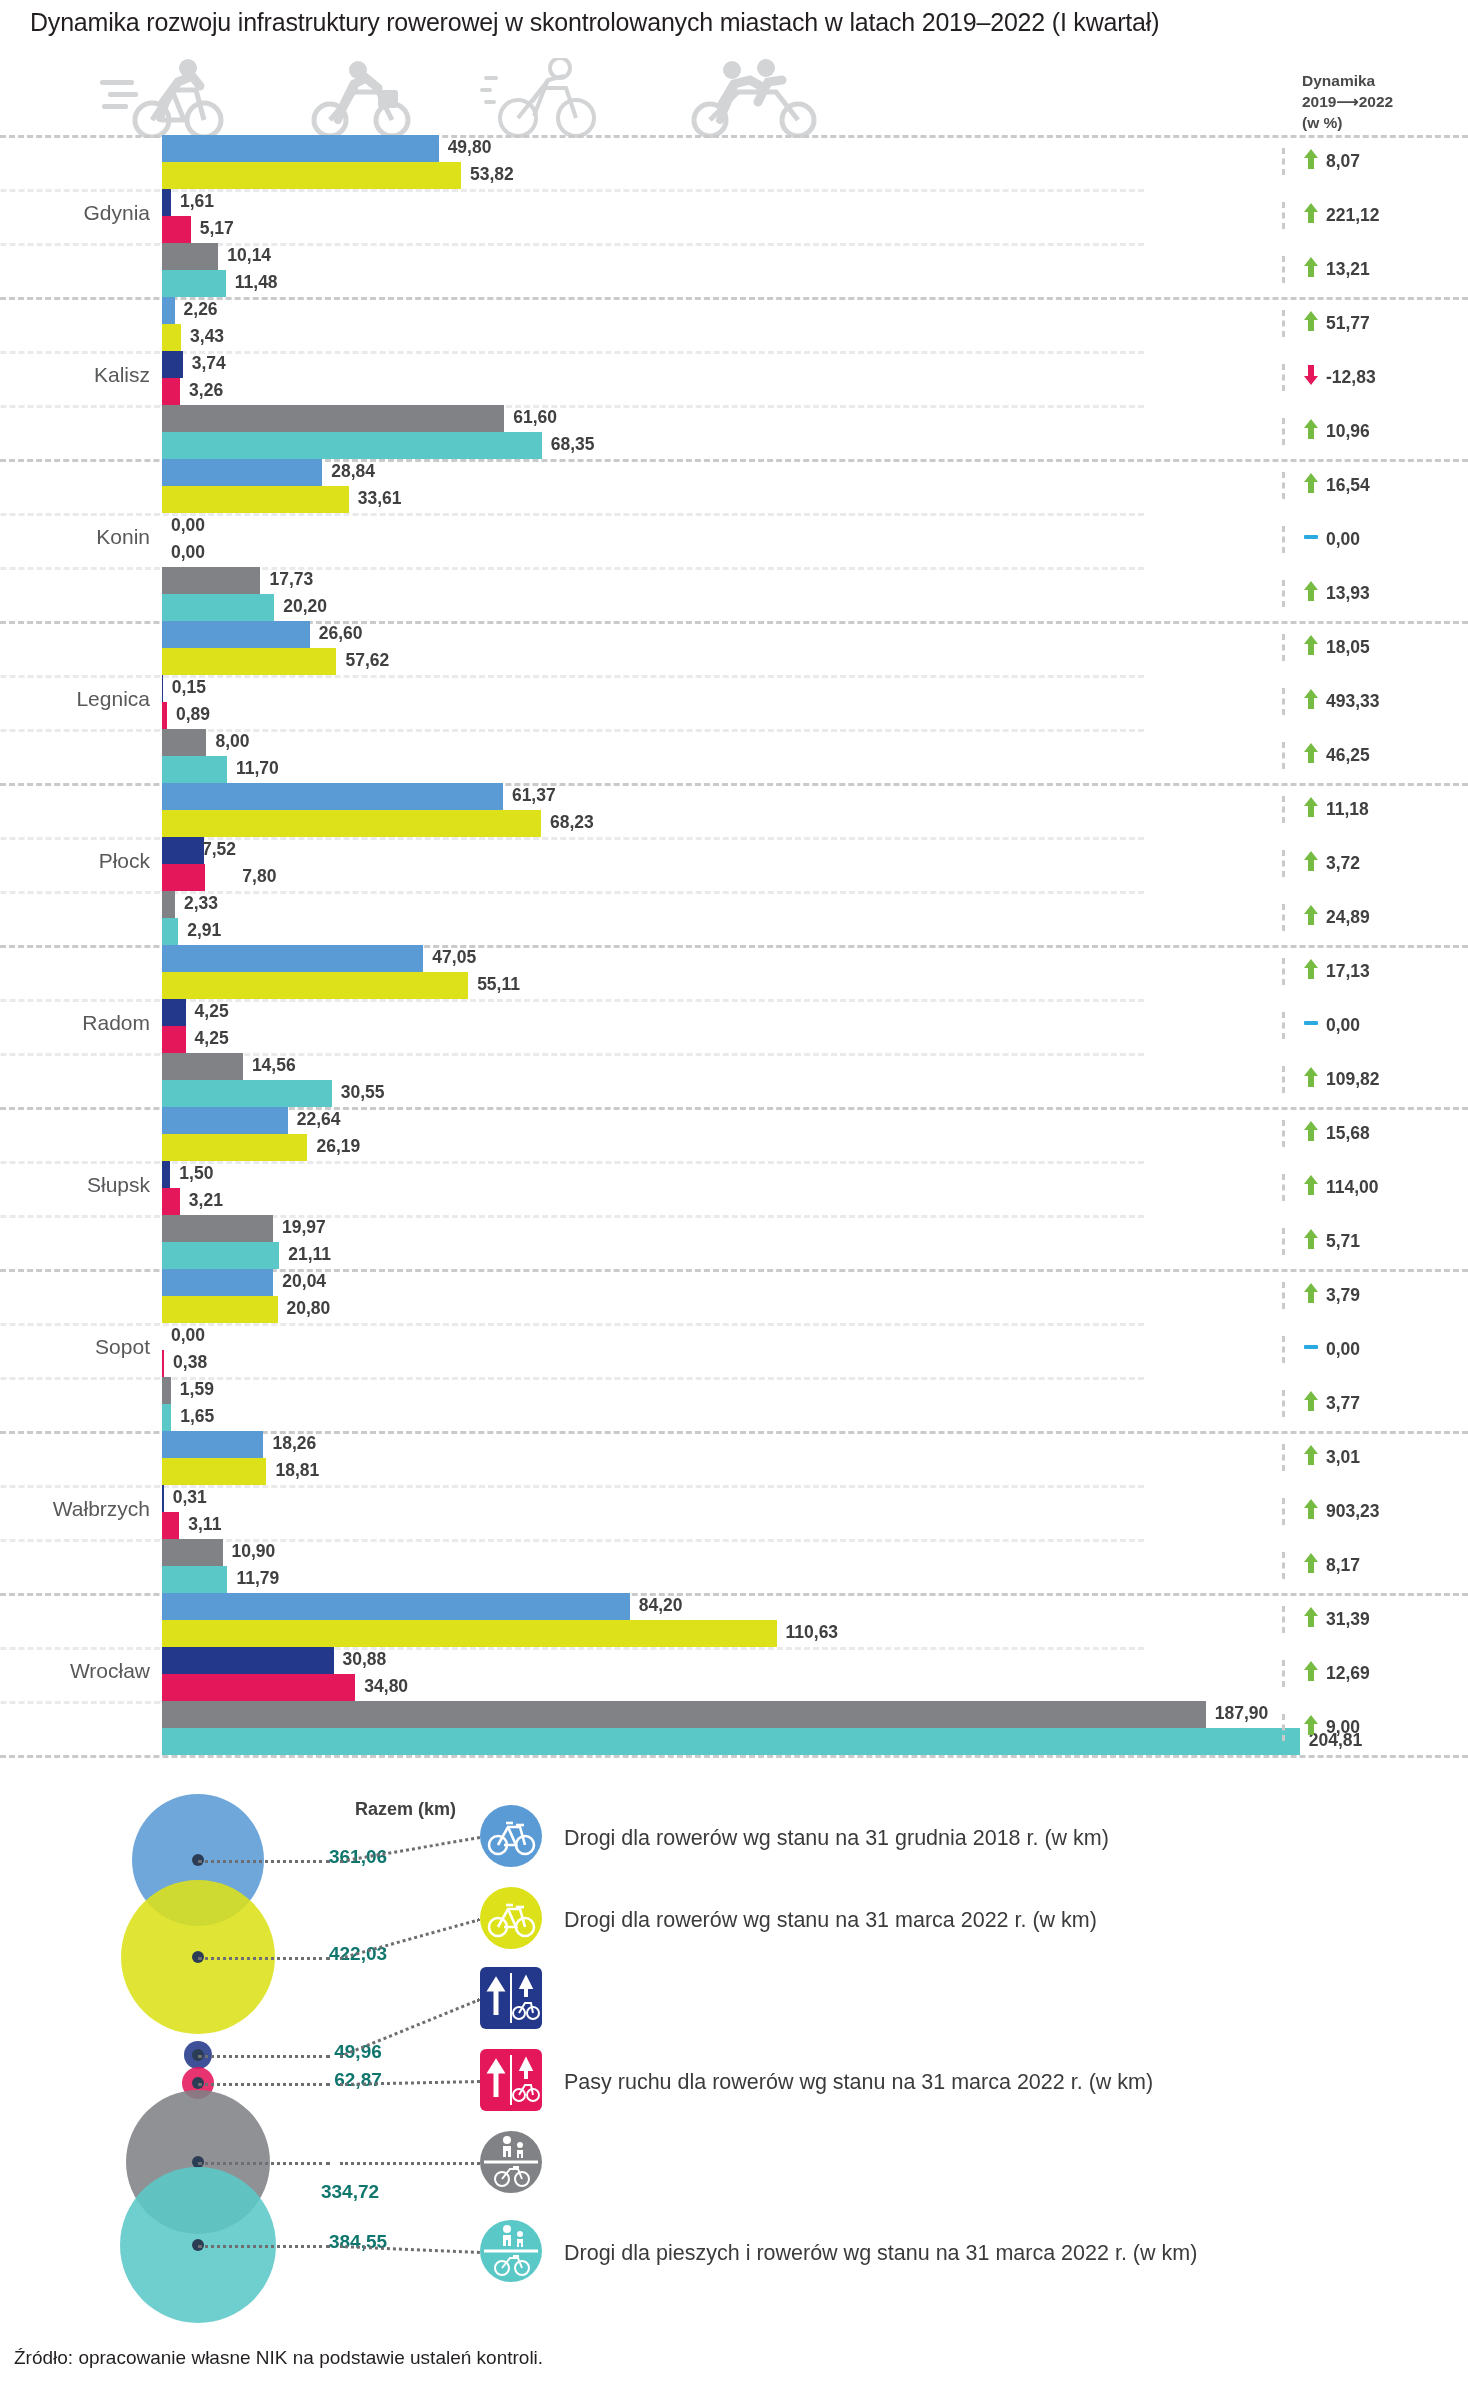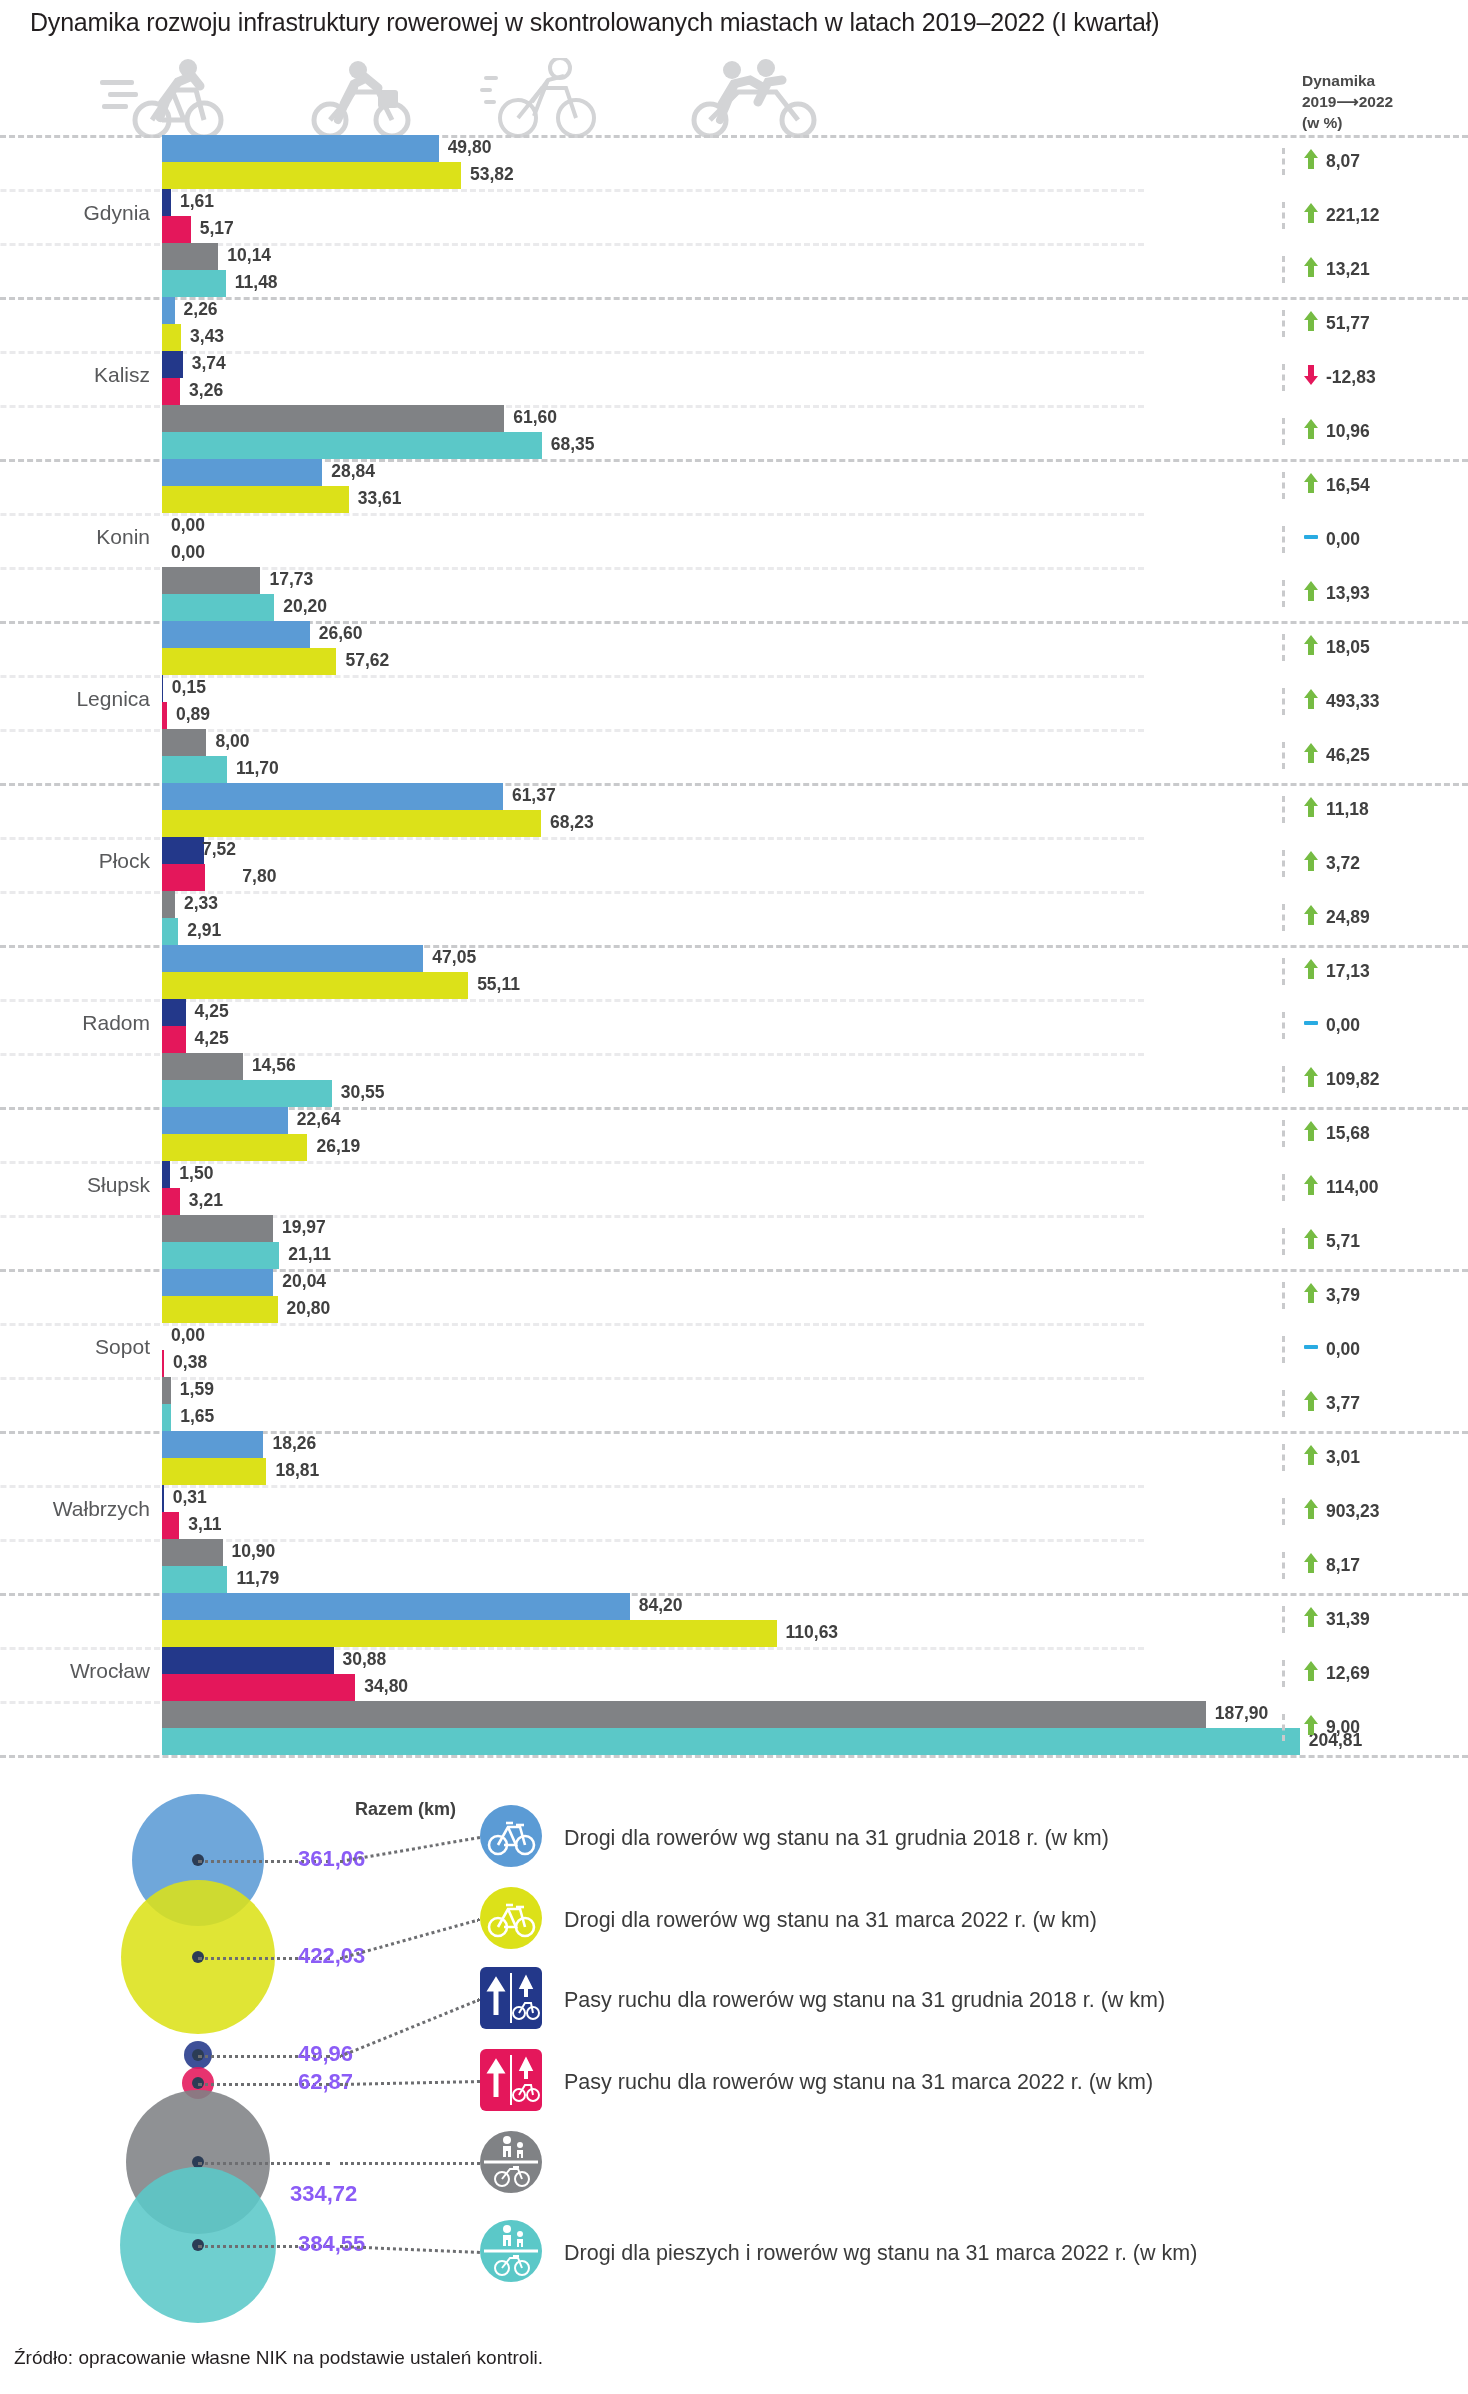--- a/index.html
+++ b/index.html
@@ -75,22 +75,22 @@
   
   #legend { position:absolute; left:0; top:1795px; width:1468px; height:540px; }
   .bub { position:absolute; border-radius:50%; }
   .bub-dot { position:absolute; width:12px; height:12px; border-radius:50%; background:#2b3c55; }
   .lead { position:absolute; height:0; border-top:3px dotted #6d6e71; }
   .razem {
     position:absolute; left:355px; top:4px;
     font-size:18px; font-weight:bold; color:#404040;
   }
   .tot-val {
-    position:absolute; text-align:left; width:120px;
-    font-size:22px; font-weight:bold; color:#8b5cf6;
+    position:absolute; text-align:center; width:120px;
+    font-size:19px; font-weight:bold; color:#0f766e;
   }
   .leg-row { position:absolute; left:480px; display:flex; align-items:center; }
   .leg-icon { width:62px; height:62px; flex:0 0 auto; }
   .leg-text {
     margin-left:22px; font-size:21.5px; color:#3b3b3b; white-space:nowrap;
   }
   .connector { position:absolute; height:0; border-top:3px dotted #6d6e71; transform-origin:left center; }
 
   
   .source {
@@ -780,21 +780,20 @@
           <rect x="0" y="0" width="62" height="62" rx="6" fill="#23388A"></rect>
           <line x1="31" y1="6" x2="31" y2="56" stroke="#fff" stroke-width="2"></line>
           <path d="M16 48 L16 20 M16 14 L11 22 L21 22 Z" stroke="#fff" stroke-width="5" fill="#fff"></path>
           <path d="M46 30 L46 18 M46 12 L42 20 L50 20 Z" stroke="#fff" stroke-width="4" fill="#fff"></path>
           <g fill="none" stroke="#fff" stroke-width="2">
             <circle cx="39" cy="46" r="6"></circle>
             <circle cx="53" cy="46" r="6"></circle>
             <path d="M39 46 L45 36 L51 36 L53 46"></path>
           </g>
         </svg></span>
-      <span class="leg-text">Pasy ruchu dla rowerów wg stanu na 31 grudnia 2018 r. (w km)</span>
     </div>
     <div class="bub" style="left: 182px; top: 272px; width: 32px; height: 32px; background: rgb(228, 23, 91); opacity: 0.88;"></div>
     <div class="bub-dot" style="left: 192px; top: 282px;"></div>
     <div class="lead" style="left: 198px; top: 288px; width: 132px;"></div>
     <div class="tot-val" style="left: 298px; top: 274px;">62,87</div>
     <div class="connector" style="left: 340px; top: 288px; width: 140.032px; transform: rotate(-1.22758deg);"></div>
     <div class="leg-row" style="top: 254px;">
       <span><svg class="leg-icon" viewBox="0 0 62 62">
           <rect x="0" y="0" width="62" height="62" rx="6" fill="#E4175B"></rect>
           <line x1="31" y1="6" x2="31" y2="56" stroke="#fff" stroke-width="2"></line>

